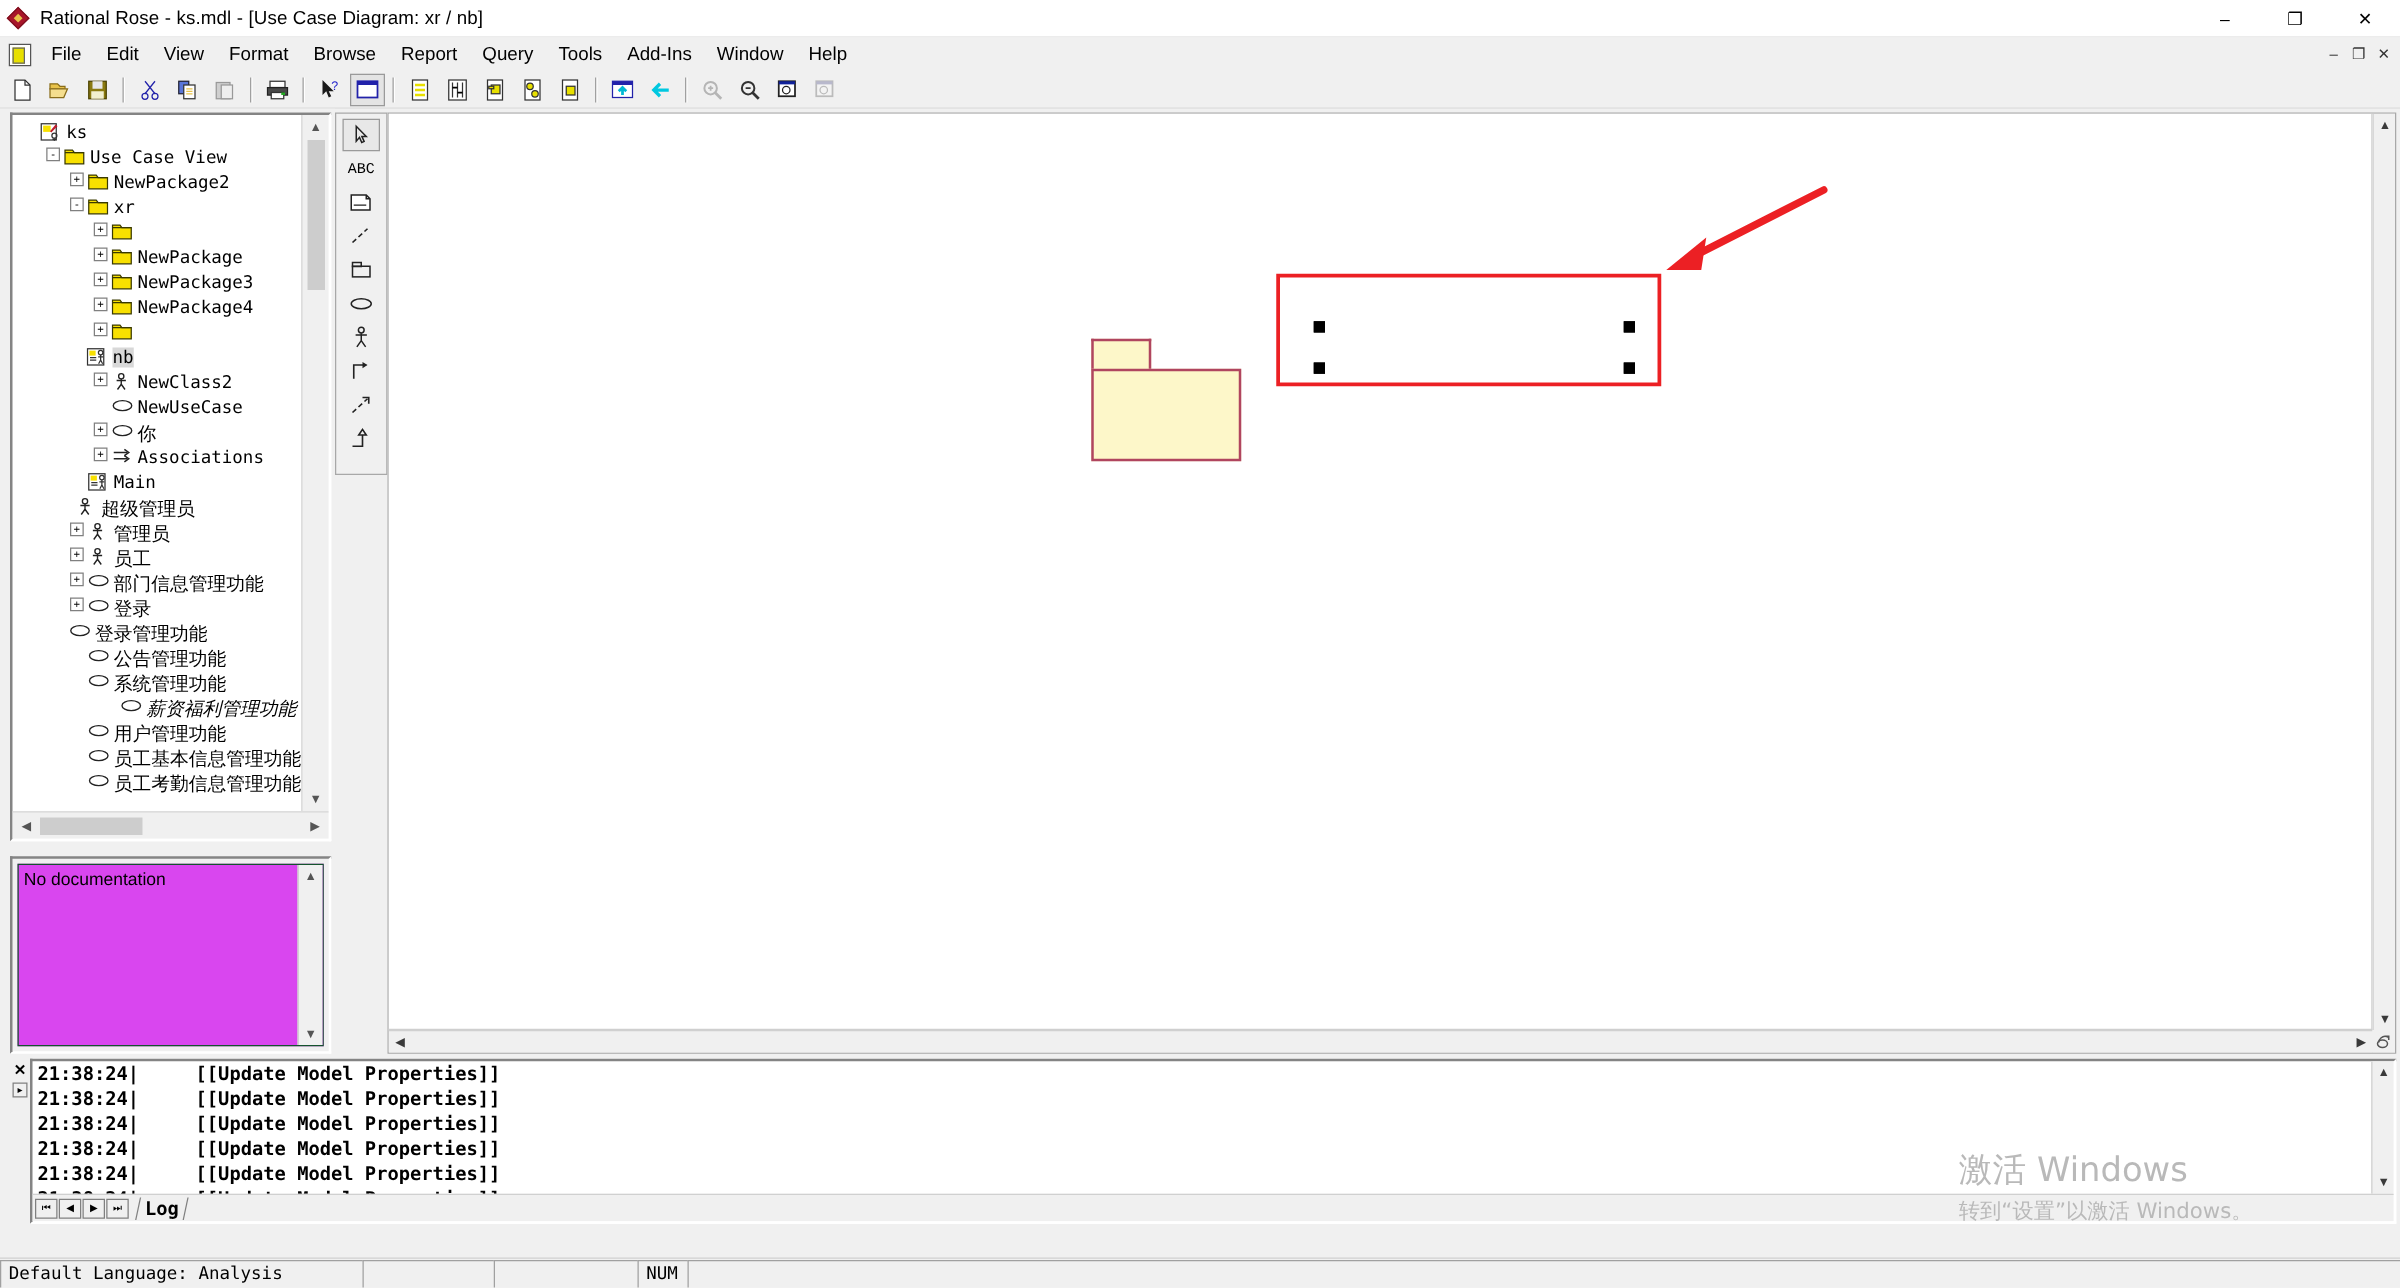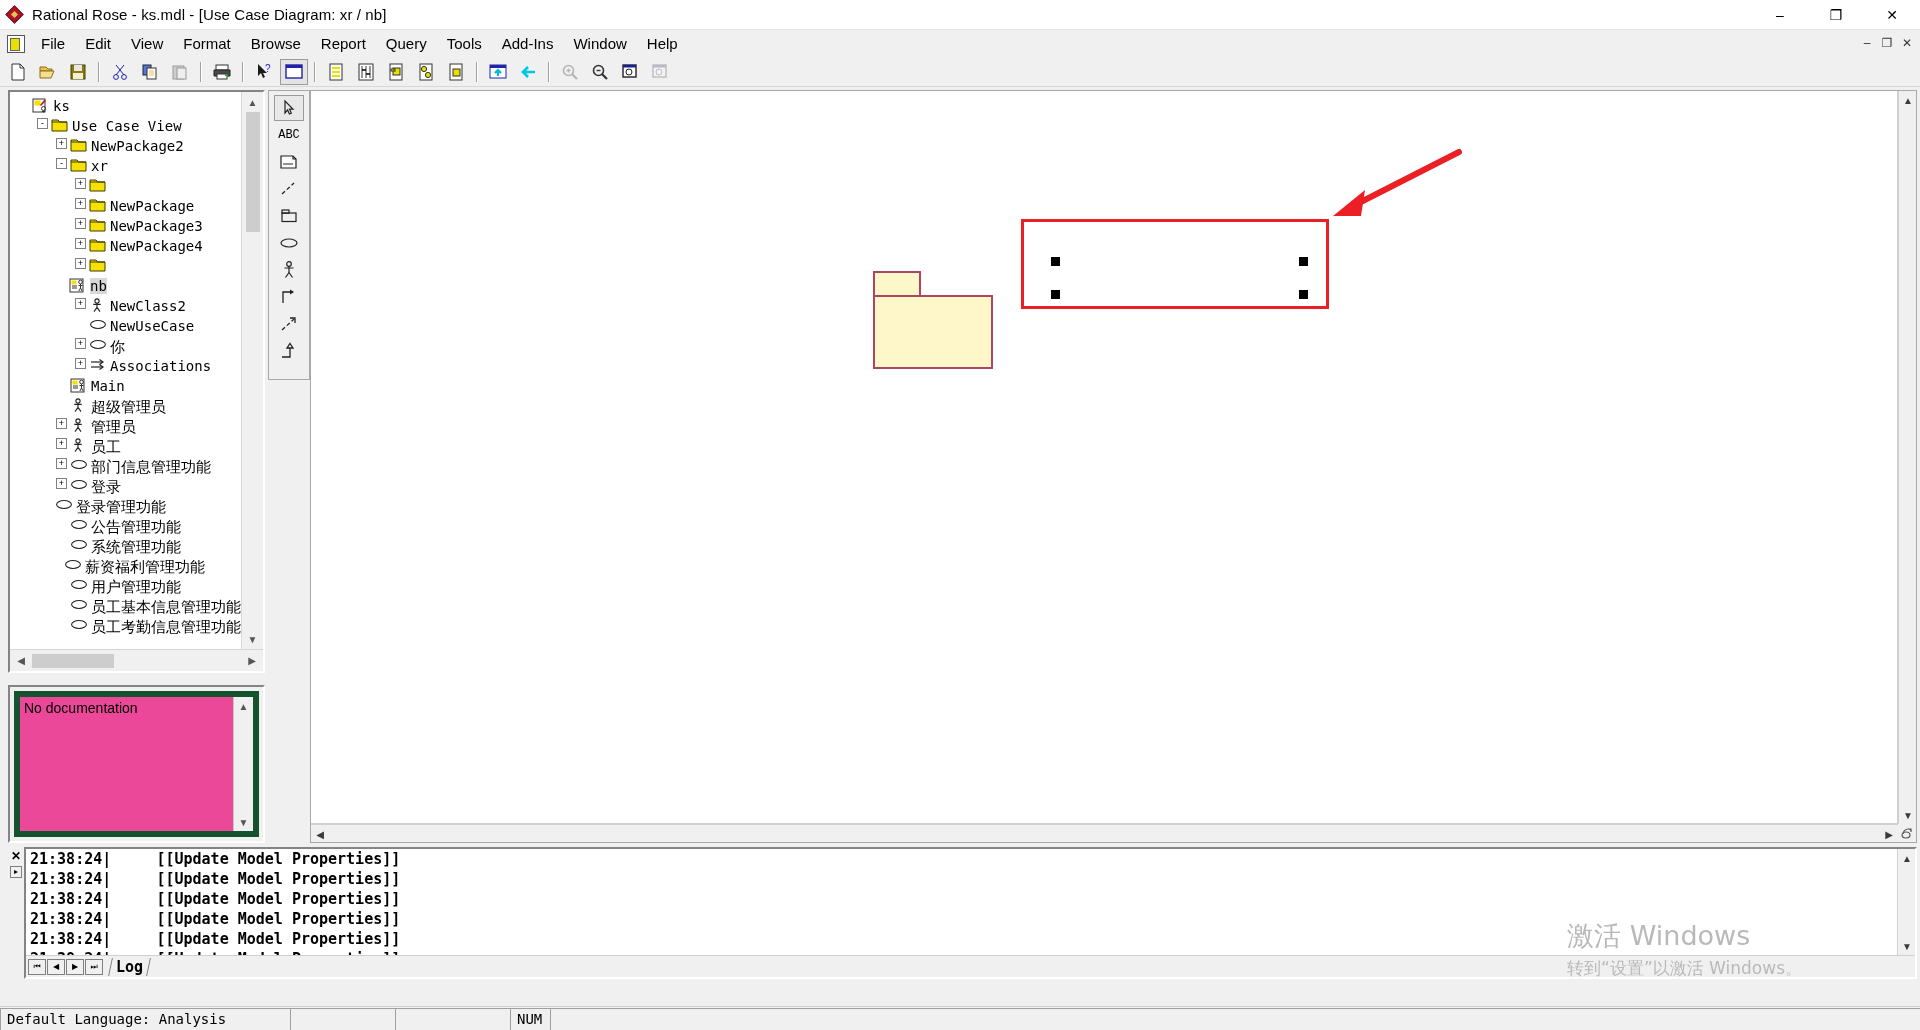--- a/index.html
+++ b/index.html
@@ -143,21 +143,21 @@
   #doc-panel {
     margin: 12px 3px 4px 8px;
     flex: 1 1 auto;
     background: #f0f0f0;
     border: 2px solid;
     border-color: #848484 #ffffff #ffffff #848484;
     position: relative;
   }
   #doc-inner {
     position:absolute; left:4px; top:4px; right:4px; bottom:4px;
-    background: #ec4899; border:6px solid #14532d;
+    background: #d946ef; border:1px solid #14532d;
   }
   #doc-text { font-size: 14px; padding: 3px 4px; color:#000; font-family:"Liberation Sans", sans-serif; }
   #doc-sb {
     position:absolute; right:0; top:0; bottom:0; width:20px; background:#f0f0f0;
     border-left:1px solid #c8c8c8; display:flex; flex-direction:column; justify-content:space-between;
   }
   #doc-sb .arr { height:18px; display:flex; align-items:center; justify-content:center; font-size:10px; color:#555;}
 
   
   #draw-toolbar {
@@ -572,21 +572,21 @@
             <div class="expander none"></div>
             <span class="ico"><svg width="17" height="15" viewBox="0 0 17 15">
                 <rect x="1" y="1" width="13" height="13" fill="#fff" stroke="#333"></rect>
                 <rect x="2.5" y="2.5" width="5" height="4" fill="#f8e000"></rect>
                 <path d="M3 8h5M3 10h5" stroke="#333"></path>
                 <circle cx="11.5" cy="4" r="1.8" fill="none" stroke="#333"></circle>
                 <path d="M11.5 6v4M9.5 7.5h4M11.5 10l-1.6 3M11.5 10l1.6 3" stroke="#333" fill="none"></path>
               </svg></span>
             <span class="lbl">Main</span>
           </div>
-          <div class="tnode" style="padding-left: 46px;">
+          <div class="tnode" style="padding-left: 36px;">
             <div class="expander none"></div>
             <span class="ico"><svg width="16" height="15" viewBox="0 0 16 15">
                 <circle cx="8" cy="3" r="2.1" fill="none" stroke="#222" stroke-width="1.1"></circle>
                 <path d="M8 5.2v4.2M4.3 6.4h7.4M8 9.4l-3 4.2M8 9.4l3 4.2" stroke="#222" stroke-width="1.1" fill="none"></path>
               </svg></span>
             <span class="lbl cjk">超级管理员</span>
           </div>
           <div class="tnode" style="padding-left: 46px;">
             <div class="expander">+</div>
             <span class="ico"><svg width="16" height="15" viewBox="0 0 16 15">
@@ -631,21 +631,21 @@
               </svg></span>
             <span class="lbl cjk">公告管理功能</span>
           </div>
           <div class="tnode" style="padding-left: 46px;">
             <div class="expander none"></div>
             <span class="ico"><svg width="18" height="13" viewBox="0 0 18 13">
                 <ellipse cx="9" cy="6.5" rx="7.4" ry="4" fill="none" stroke="#222" stroke-width="1.1"></ellipse>
               </svg></span>
             <span class="lbl cjk">系统管理功能</span>
           </div>
-          <div class="tnode" style="padding-left: 40px;">
+          <div class="tnode" style="padding-left: 72px; font-style: italic;">
             <div class="expander none"></div>
             <span class="ico"><svg width="18" height="13" viewBox="0 0 18 13">
                 <ellipse cx="9" cy="6.5" rx="7.4" ry="4" fill="none" stroke="#222" stroke-width="1.1"></ellipse>
               </svg></span>
             <span class="lbl cjk">薪资福利管理功能</span>
           </div>
           <div class="tnode" style="padding-left: 46px;">
             <div class="expander none"></div>
             <span class="ico"><svg width="18" height="13" viewBox="0 0 18 13">
                 <ellipse cx="9" cy="6.5" rx="7.4" ry="4" fill="none" stroke="#222" stroke-width="1.1"></ellipse>

